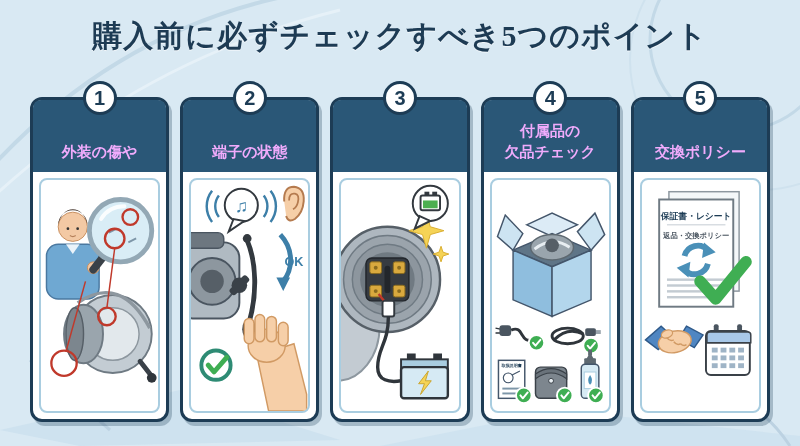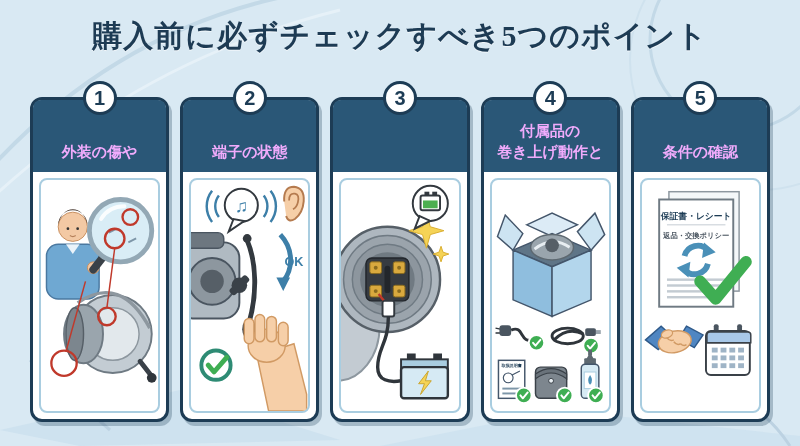--- a/index.html
+++ b/index.html
@@ -234,21 +234,21 @@
             </g>
           </svg>
         </div>
       </div>
     </div>
 
     <div class="card">
       <div class="badge">4</div>
       <div class="card-header">
         <span>付属品の</span>
-        <span>巻き上げ動作と</span>
+        <span>欠品チェック</span>
       </div>
       <div class="card-body">
         <div class="panel">
           <svg viewBox="0 0 117 237">
 
             <g>
               <polygon points="34,46 60,34 86,46 60,58" fill="#dcebf6" stroke="#44566b" stroke-width="1.5"></polygon>
               <polygon points="20,72 4,58 12,36 30,55" fill="#cde4f2" stroke="#44566b" stroke-width="1.5"></polygon>
               <polygon points="100,72 114,56 104,34 86,53" fill="#cde4f2" stroke="#44566b" stroke-width="1.5"></polygon>
               <polygon points="20,72 60,55 100,72 60,89" fill="#5f7587" stroke="#44566b" stroke-width="1.5"></polygon>
@@ -317,21 +317,21 @@
               <path d="M101.5,221 l2.5,3 l5,-6" stroke="#fff" stroke-width="2" fill="none" stroke-linecap="round" stroke-linejoin="round"></path>
             </g>
           </svg>
         </div>
       </div>
     </div>
 
     <div class="card">
       <div class="badge">5</div>
       <div class="card-header">
-        <span>条件の確認</span>
+        <span>交換ポリシー</span>
       </div>
       <div class="card-body">
         <div class="panel">
           <svg viewBox="0 0 117 237">
 
             <g>
               <rect x="26" y="12" width="72" height="102" fill="#f4f7f9" stroke="#8d979f" stroke-width="1.5"></rect>
               <rect x="16" y="20" width="76" height="110" fill="#fff" stroke="#6f7a83" stroke-width="2"></rect>
               <text class="svgtext" x="54" y="40" text-anchor="middle" font-size="9" font-weight="bold" fill="#1d3c55">保証書・レシート</text>
               <line x1="24" y1="46" x2="84" y2="46" stroke="#c3cbd2" stroke-width="1"></line>

